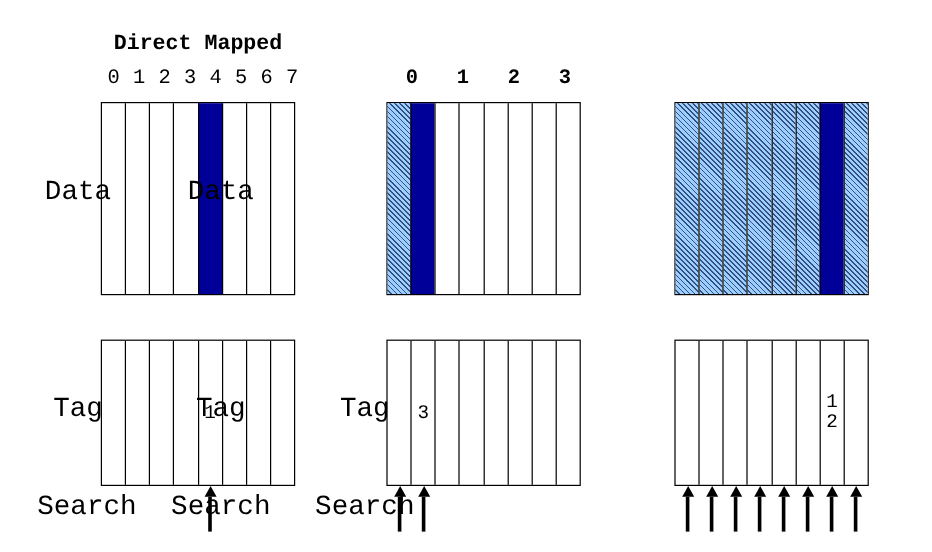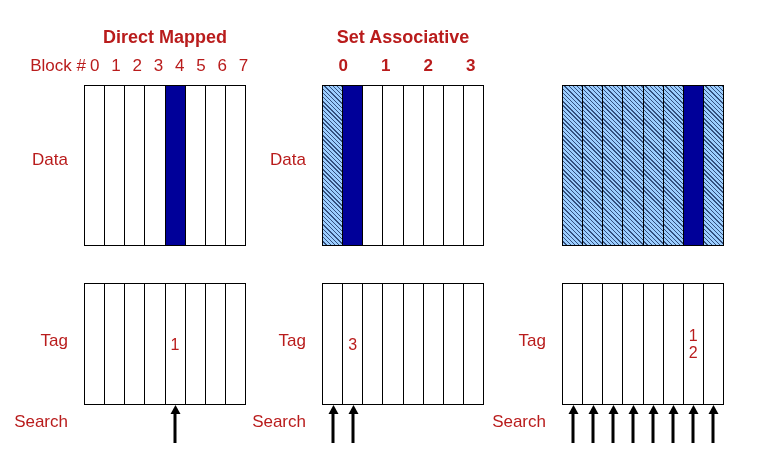--- a/index.html
+++ b/index.html
@@ -6,22 +6,22 @@
     --solid:#000099;
     --hatch-bg:#9CCEFF;
     --hatch-line:#33507F;
     --line:#000000;
   }
   html,body{margin:0;padding:0;background:#ffffff;}
   .stage{
     position:relative;
     width:777px;height:460px;
     background:#ffffff;
-    font-family:Liberation Sans, sans-serif;
-    color:#b91c1c;
+    font-family:Liberation Mono, monospace;
+    color:#000000;
     overflow:hidden;
   }
   .panel{position:absolute;inset:0;}
   .title{
     position:absolute;top:26px;
     transform:translateX(-50%);
     font-size:18px;font-weight:bold;
     white-space:nowrap;line-height:22px;
   }
   .idxlabel{
@@ -54,22 +54,23 @@
       var(--hatch-bg) 0px, var(--hatch-bg) 2px,
       var(--hatch-line) 2px, var(--hatch-line) 3px);
   }
   .tagcell{
     display:flex;flex-direction:column;
     justify-content:center;align-items:center;
     font-size:16px;line-height:17px;
   }
   .sidelabel{
     position:absolute;left:0;
-    text-align:right;font-size:17px;line-height:20px;
+    text-align:center;font-size:23px;line-height:20px;
     white-space:nowrap;
+    padding-left:31px;
   }
   .datalabel{top:150px;}
   .taglabel{top:331px;}
   .searchlabel{top:412px;}
   .arrows{
     position:absolute;top:405px;width:162px;height:38px;
   }
   .arrow{
     position:absolute;top:0;height:38px;width:11px;
     transform:translateX(-50%);
@@ -83,21 +84,20 @@
   }
   .arrow .shaft{width:3px;flex:1;background:var(--line);}
 </style>
 </head>
 <body>
 
 <div class="stage">
 
   <section class="panel">
     <div class="title" style="left:165px">Direct Mapped</div>
-    <div class="idxlabel" style="width:86px">Block #</div>
     <div class="idxrow" style="left:84px">
         <span class="idx" style="left: 10.625px;">0</span>
         <span class="idx" style="left: 31.875px;">1</span>
         <span class="idx" style="left: 53.125px;">2</span>
         <span class="idx" style="left: 74.375px;">3</span>
         <span class="idx" style="left: 95.625px;">4</span>
         <span class="idx" style="left: 116.875px;">5</span>
         <span class="idx" style="left: 138.125px;">6</span>
         <span class="idx" style="left: 159.375px;">7</span>
       </div>
@@ -128,21 +128,20 @@
     <div class="sidelabel searchlabel" style="width:68px">Search</div>
     <div class="arrows" style="left:84px">
         <div class="arrow" style="left: 91px;">
           <div class="head"></div>
           <div class="shaft"></div>
         </div>
       </div>
   </section>
 
   <section class="panel">
-    <div class="title" style="left:403px">Set Associative</div>
     <div class="idxrow" style="left:322px">
         <span class="idx b" style="left: 21.25px;">0</span>
         <span class="idx b" style="left: 63.75px;">1</span>
         <span class="idx b" style="left: 106.25px;">2</span>
         <span class="idx b" style="left: 148.75px;">3</span>
       </div>
     <div class="box databox" style="left:322px">
         <div class="cell hatch"></div>
         <div class="cell solid"></div>
         <div class="cell"></div>

